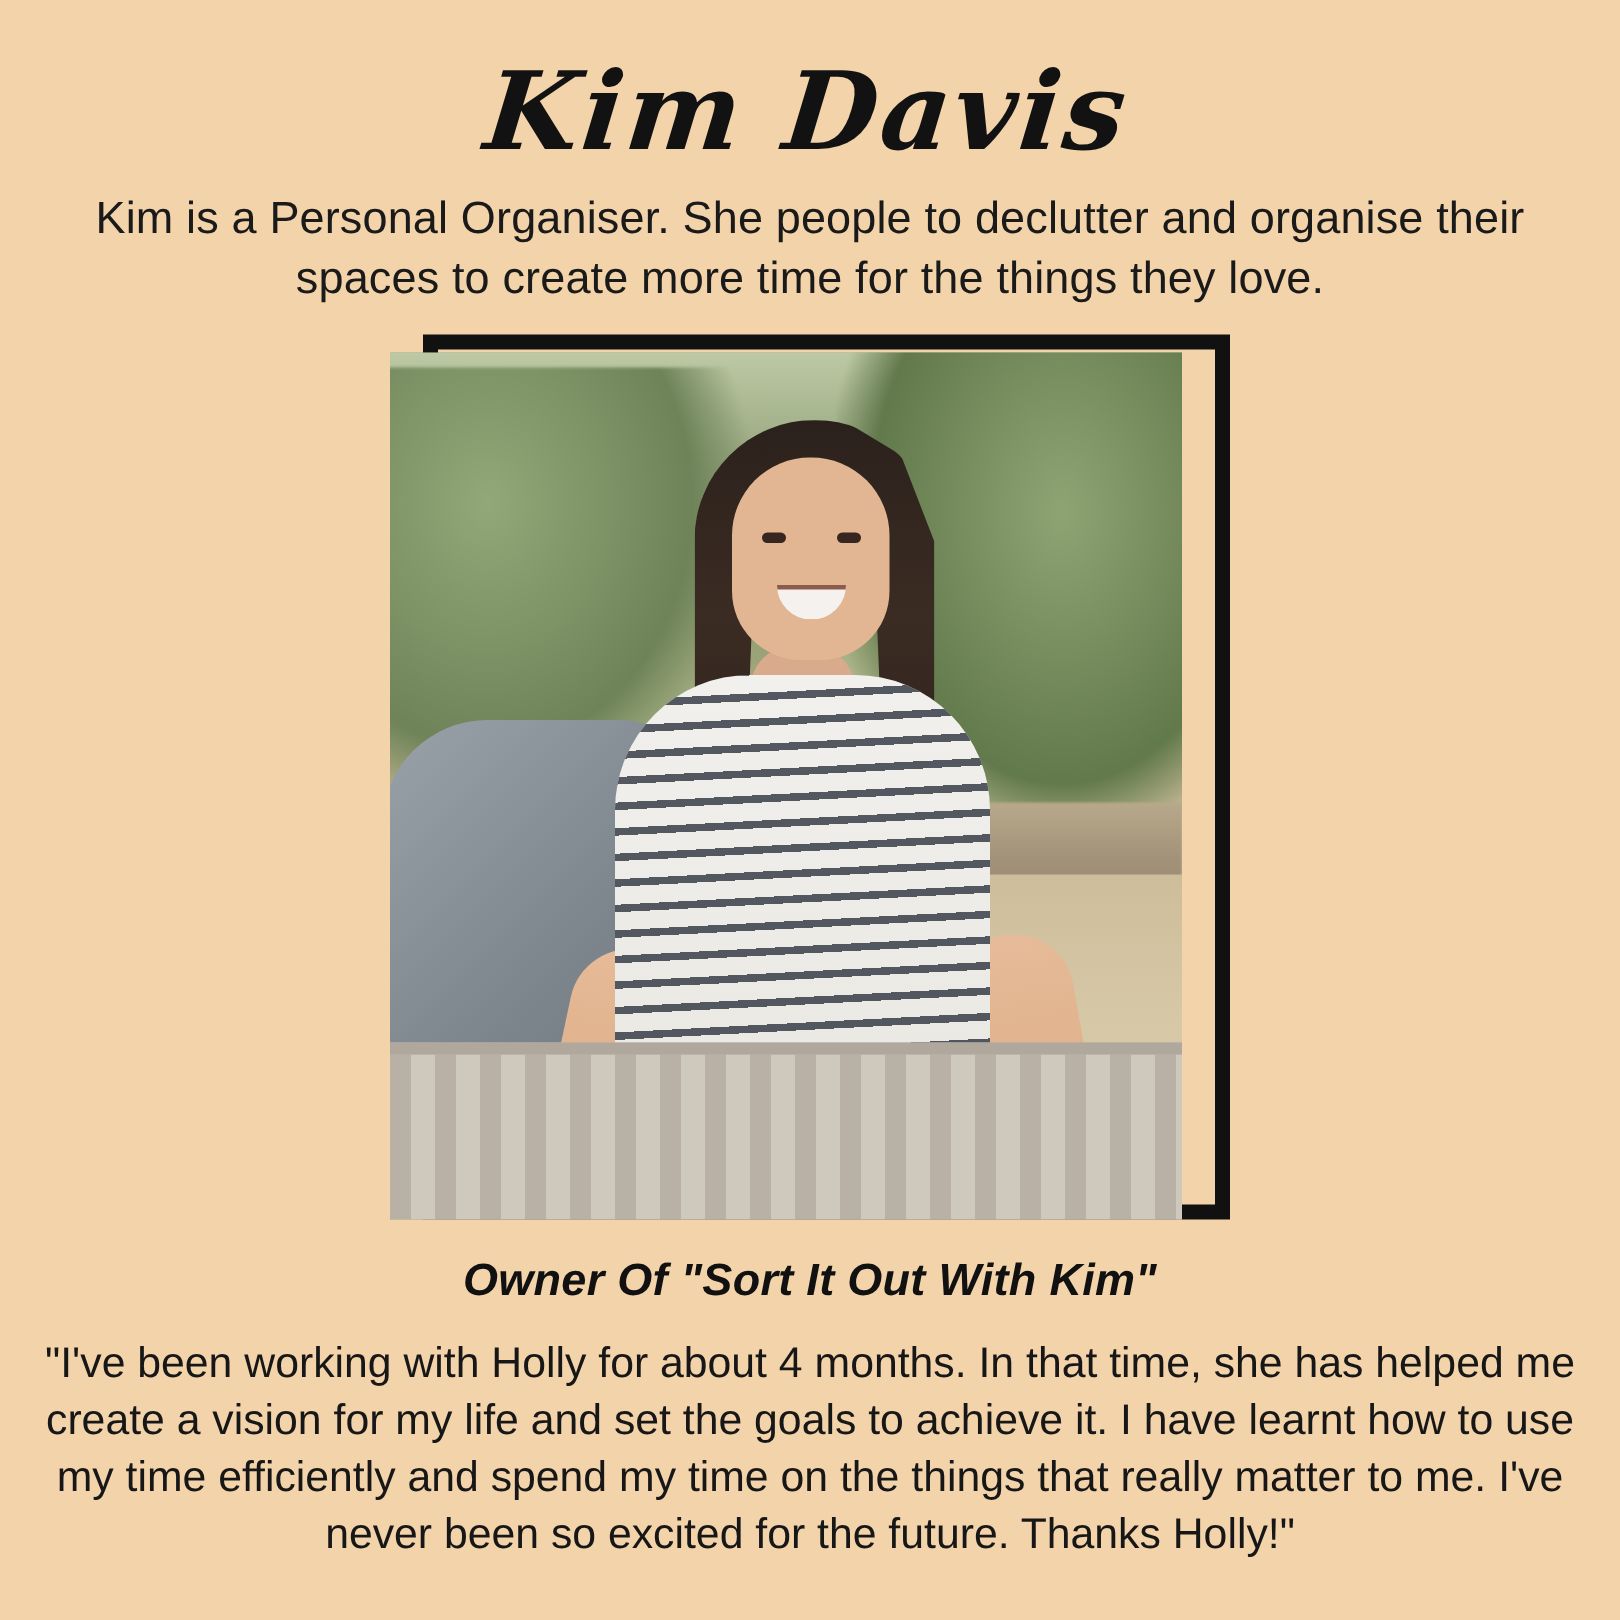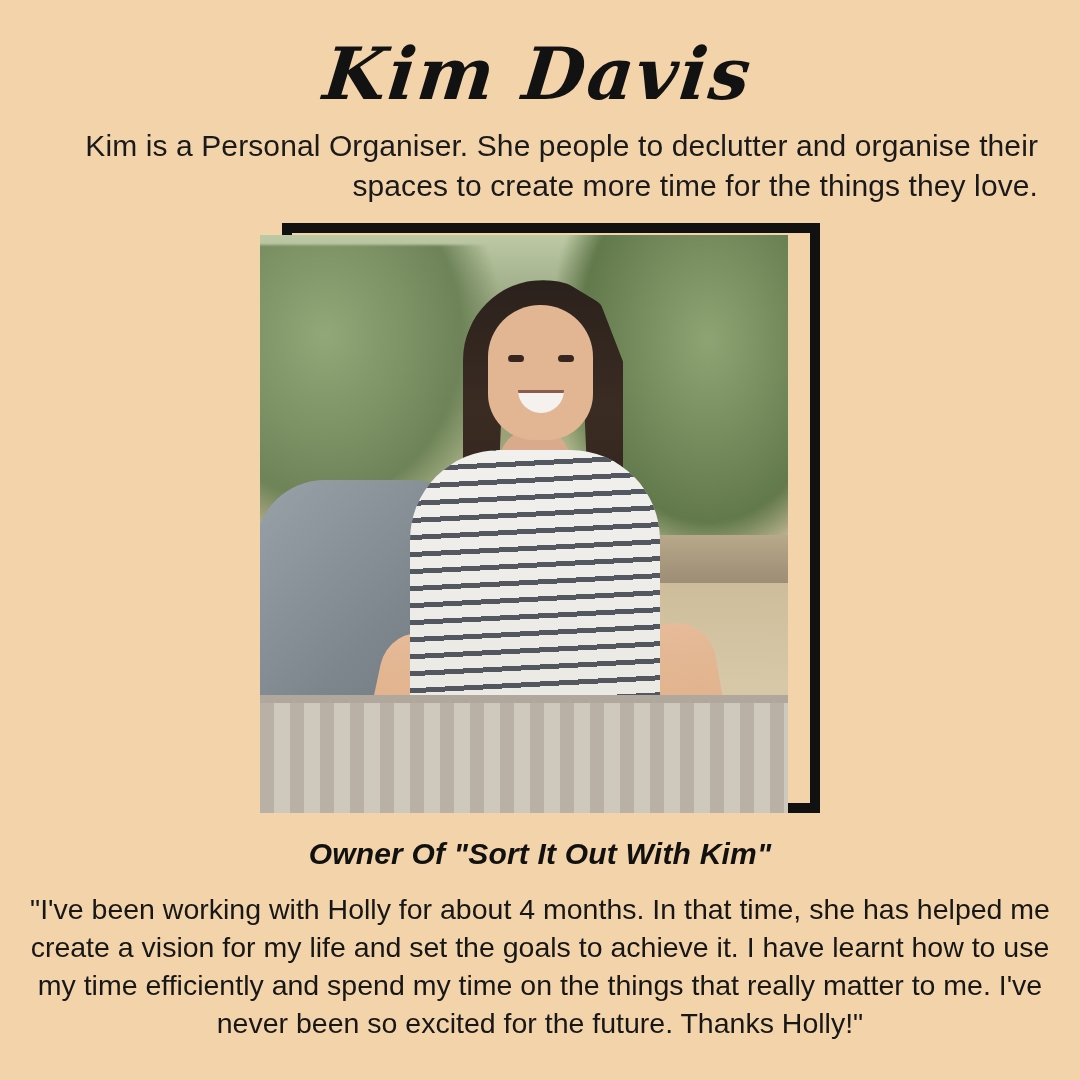--- a/index.html
+++ b/index.html
@@ -26,21 +26,21 @@
     font-style: italic;
     font-weight: 700;
     font-size: 72px;
     letter-spacing: 2px;
     color: #121212;
     padding-top: 38px;
     line-height: 1.0;
     transform: skewX(-6deg);
   }
   .bio {
-    text-align: right;
+    text-align: center;
     font-size: 30px;
     color: #1a1a1a;
     line-height: 1.32;
     padding: 16px 42px 0 42px;
     letter-spacing: 0.1px;
   }
   
   .photo-wrap {
     position: relative;
     width: 560px;

